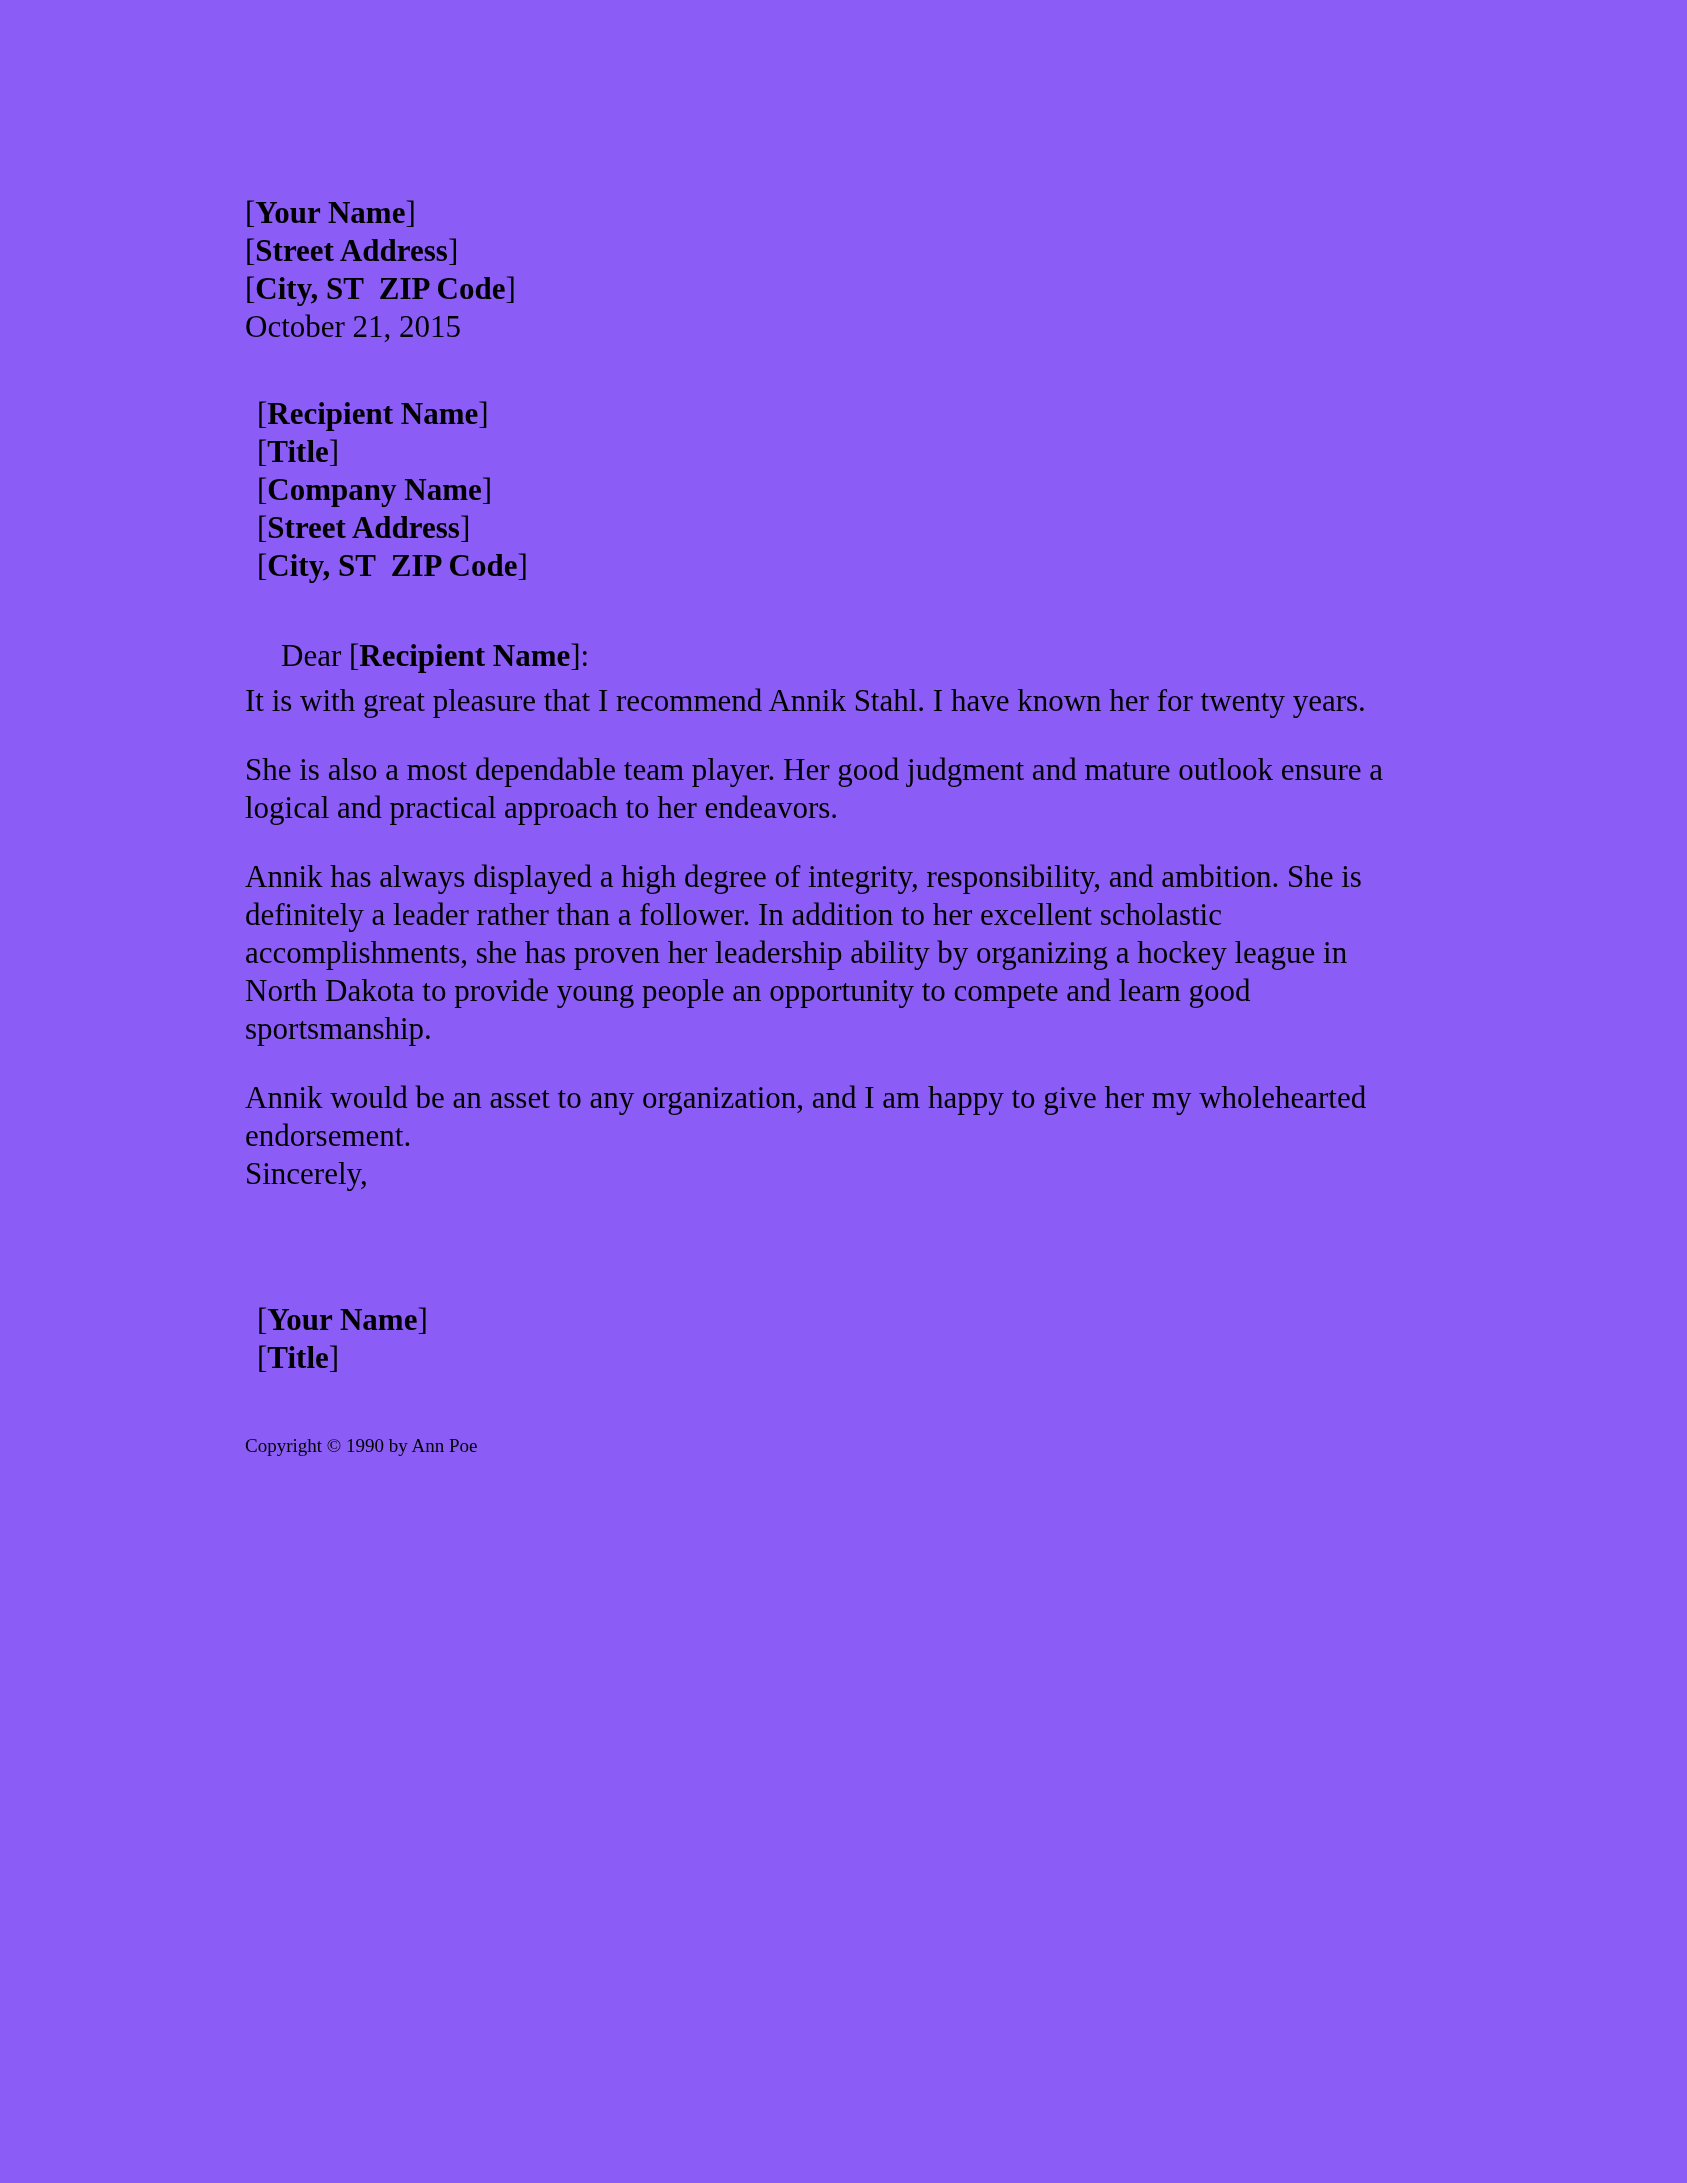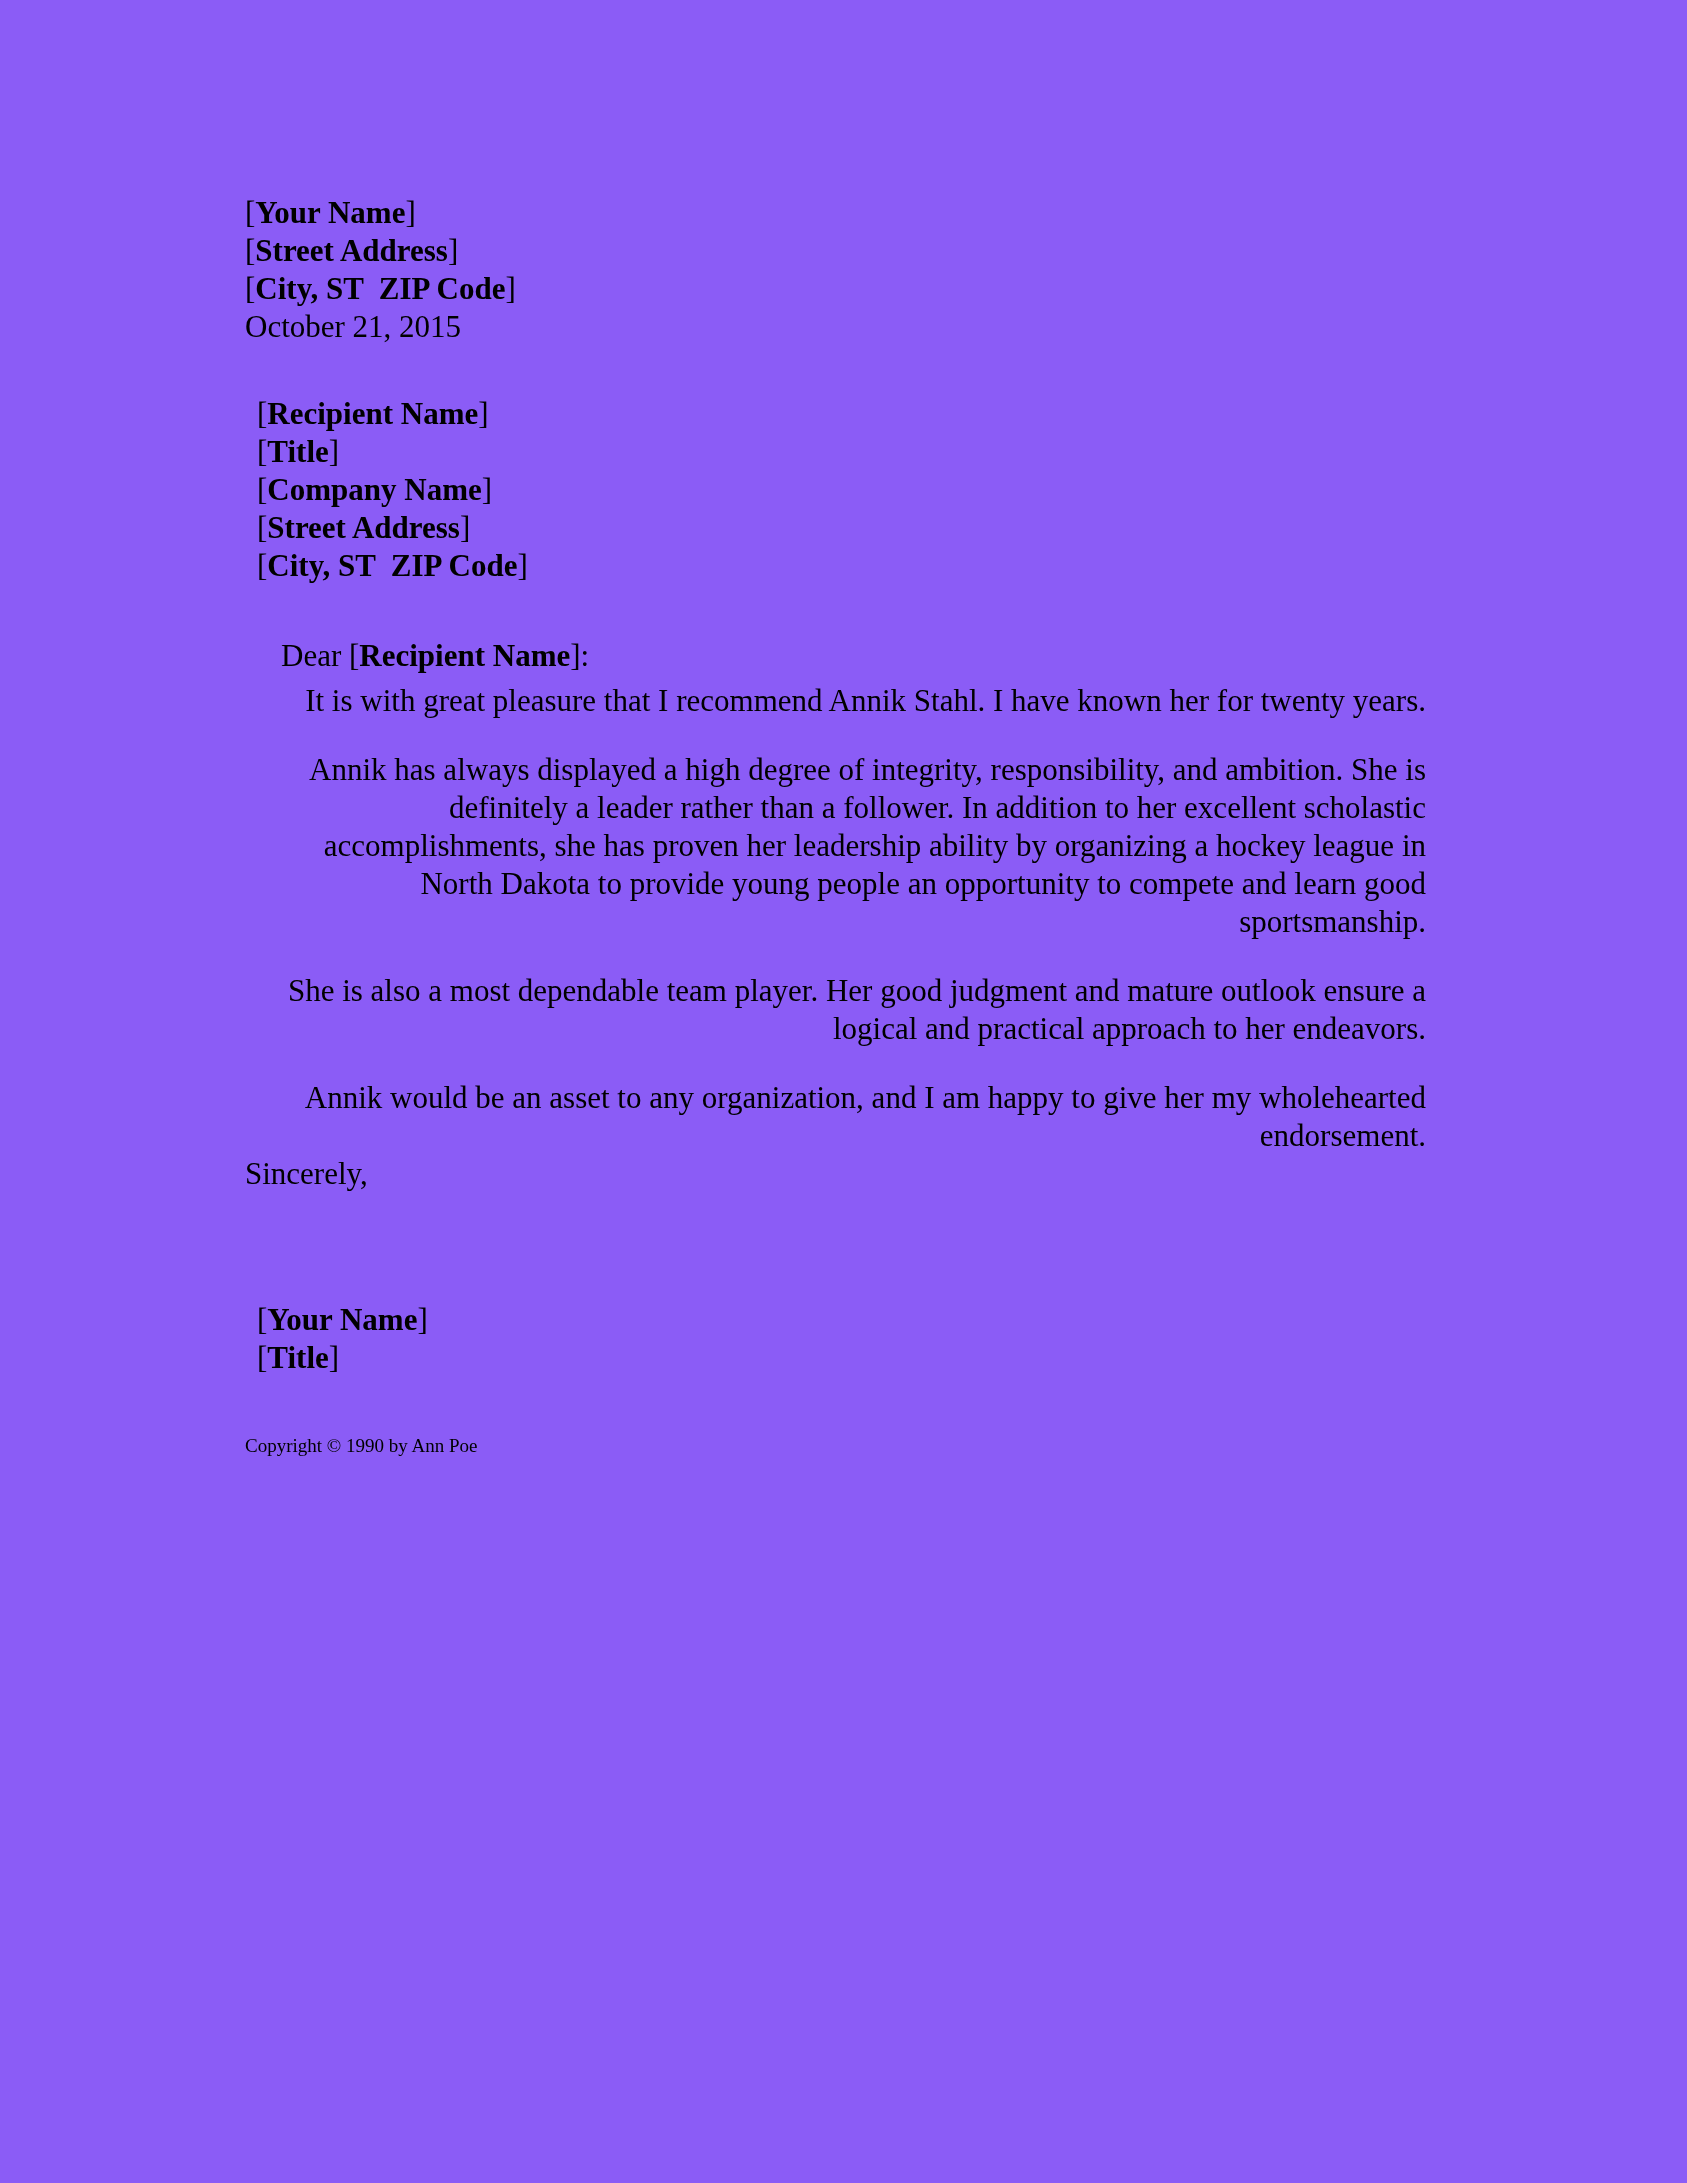--- a/index.html
+++ b/index.html
@@ -55,21 +55,21 @@
   .salutation {
     font-size: 31px;
     line-height: 38px;
     margin-left: 36px;
   }
 
   .para {
     font-size: 31px;
     line-height: 38px;
     margin: 0 0 31px 0;
-    text-align: right;
+    text-align: left;
     hyphens: none;
   }
 
   .para:last-of-type { margin-bottom: 0; margin-top: 8px; }
 
   .closing {
     font-size: 31px;
     line-height: 38px;
     margin-top: 0;
   }
@@ -111,22 +111,22 @@
     </div>
 
     <div class="spacer-recipient-to-salutation"></div>
 
     <div class="salutation"><span>Dear </span><span class="ph-bracket">[</span><span class="ph-text">Recipient Name</span><span class="ph-bracket">]</span><span>:</span></div>
 
     <div class="spacer-salutation-to-body"></div>
 
     <div>
       <p class="para">It is with great pleasure that I recommend Annik Stahl. I have known her for twenty years.</p>
+      <p class="para">She is also a most dependable team player. Her good judgment and mature outlook ensure a logical and practical approach to her endeavors.</p>
       <p class="para">Annik has always displayed a high degree of integrity, responsibility, and ambition. She is definitely a leader rather than a follower. In addition to her excellent scholastic accomplishments, she has proven her leadership ability by organizing a hockey league in North Dakota to provide young people an opportunity to compete and learn good sportsmanship.</p>
-      <p class="para">She is also a most dependable team player. Her good judgment and mature outlook ensure a logical and practical approach to her endeavors.</p>
       <p class="para">Annik would be an asset to any organization, and I am happy to give her my wholehearted endorsement.</p>
     </div>
 
     <div class="closing">Sincerely,</div>
 
     <div class="signature-gap"></div>
 
     <div class="block signature-block">
       <div class="line"><span class="ph-bracket">[</span><span class="ph-text">Your Name</span><span class="ph-bracket">]</span></div>
       <div class="line"><span class="ph-bracket">[</span><span class="ph-text">Title</span><span class="ph-bracket">]</span></div>

